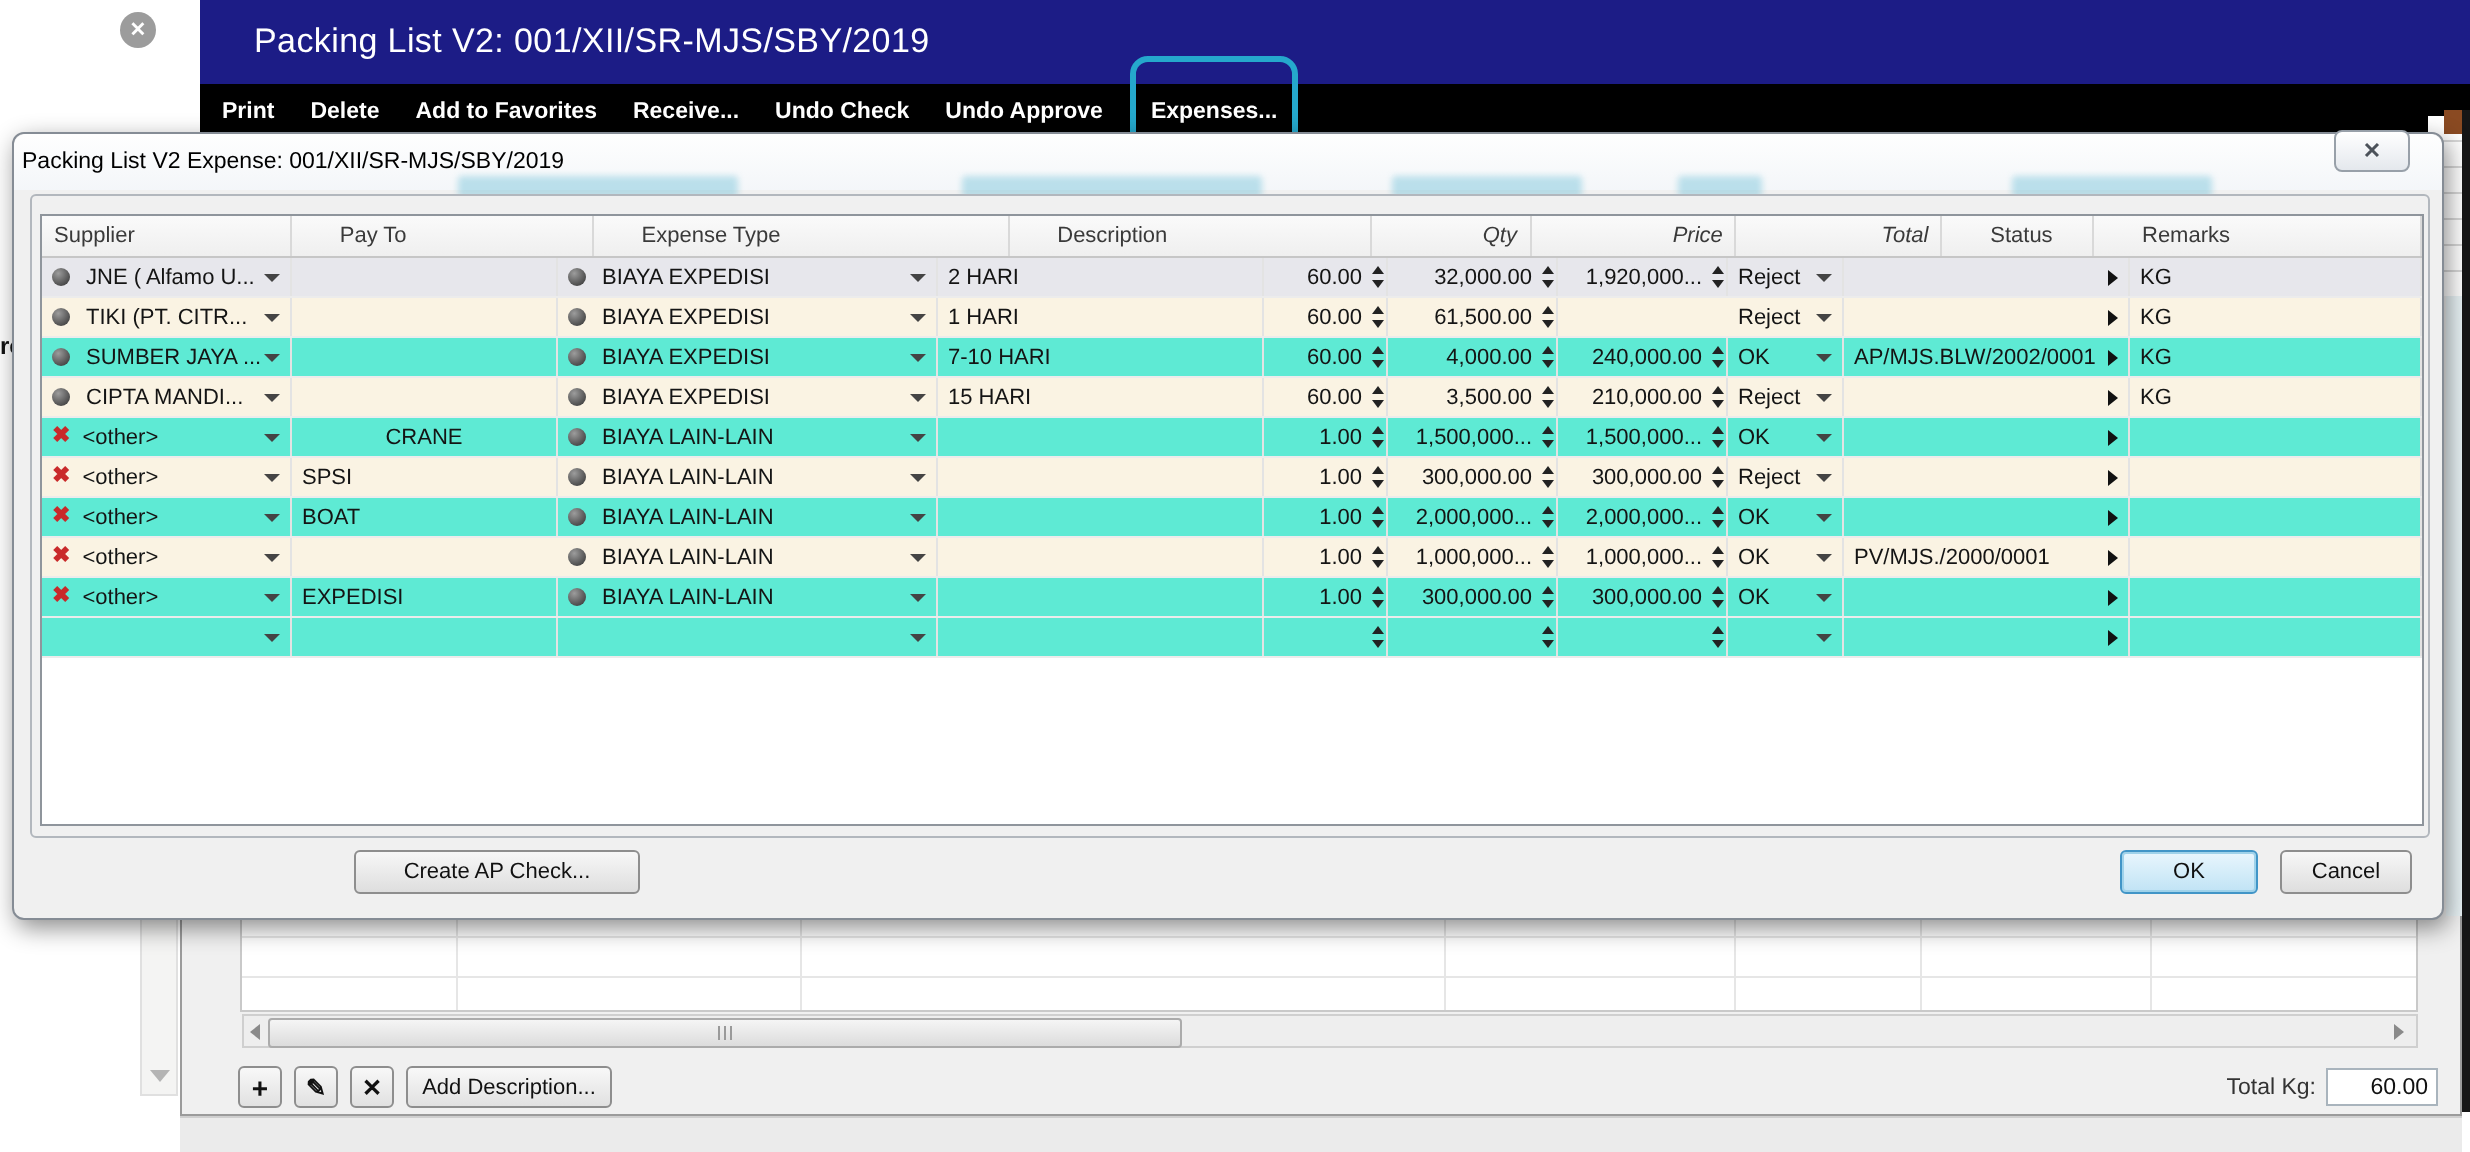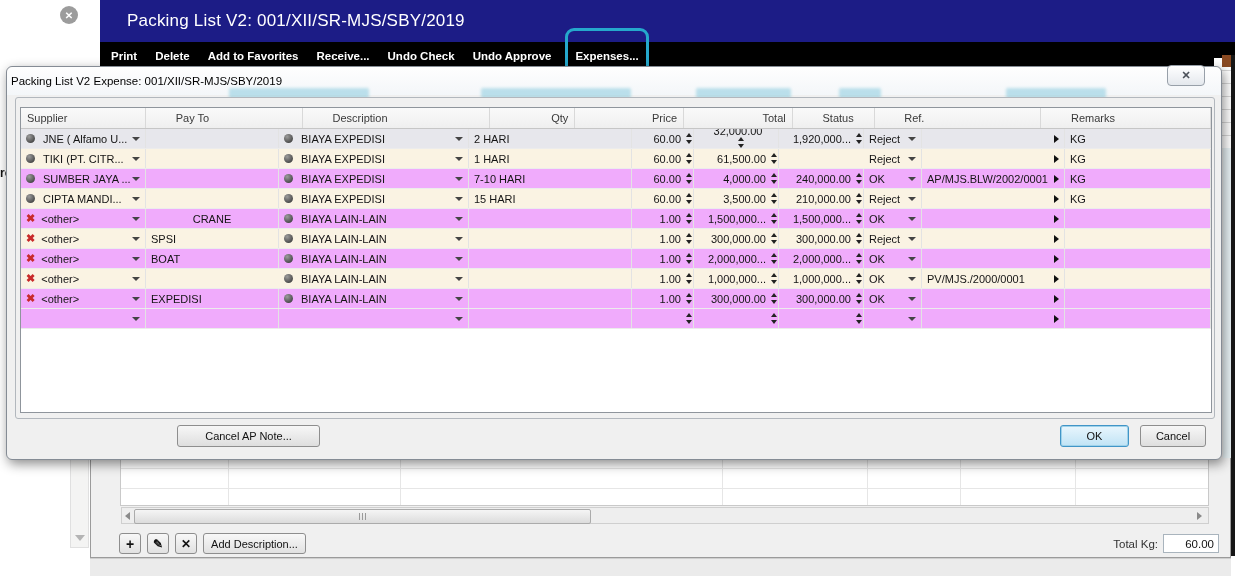--- a/index.html
+++ b/index.html
@@ -73,22 +73,22 @@
   .dialog-close{position:absolute;right:16px;top:-2px;width:38px;height:21px;
           background:linear-gradient(#ffffff,#e4e8ed);border:1px solid #98a0a9;border-radius:4px;
           display:flex;align-items:center;justify-content:center;font-size:11px;font-weight:bold;color:#4c525a;box-sizing:border-box;}
   .groupbox{position:absolute;left:8px;top:30px;width:1200px;height:322px;border:1px solid #b2b7bd;
             border-radius:3px;background:#f0f0f0;box-sizing:border-box;}
   .grid{position:absolute;left:13px;top:40px;width:1192px;height:306px;background:#fff;
         border:1px solid #8f959c;box-sizing:border-box;overflow:hidden;}
   .ghead{display:flex;height:20px;background:linear-gradient(#fafafa,#efefef);border-bottom:1px solid #c6c6c6;justify-content:space-between;}
   .gh{box-sizing:border-box;font-size:11px;color:#3a3a3a;padding:0 6px;display:flex;align-items:center;
       border-right:1px solid #d9d9d9;overflow:hidden;white-space:nowrap;}
-  .gh.r{justify-content:flex-end;}
-  .grow{display:flex;height:19px;border-bottom:1px solid #ececec;background:#f0abfc;}
+  .gh.r{justify-content:flex-end;font-style:italic;}
+  .grow{display:flex;height:19px;border-bottom:1px solid #ececec;background:#5eead4;}
   .grow.alt{background:#faf3e3;}
   .grow.sel{background:#e7e7ec;}
   .gc{box-sizing:border-box;display:flex;align-items:center;padding:0 5px;font-size:11px;color:#141414;
       border-right:1px solid #e3e3e3;overflow:hidden;white-space:nowrap;}
   .gc.r{justify-content:flex-end;padding-right:1px;}
   .sphere{width:9px;height:9px;min-width:9px;border-radius:50%;margin-right:8px;
           background:radial-gradient(circle at 35% 30%,#9c9c9c,#2d2d2d);}
   .redx{color:#c92a2a;font-weight:bold;font-size:11px;margin-right:6px;line-height:1;}
   .dd{margin-left:auto;width:0;height:0;border-left:4px solid transparent;border-right:4px solid transparent;
       border-top:4px solid #444;min-width:0;}
@@ -188,26 +188,26 @@
     <div class="dialog-close">
       <span>✕</span>
       </div>
 
     <div class="groupbox"></div>
 
     <div class="grid">
       <div class="ghead">
           <div class="gh" style="width: 125px;">Supplier</div>
           <div class="gh" style="width: 133px;">Pay To</div>
+          <div class="gh" style="width: 190px;">Expense Type</div>
           <div class="gh" style="width: 163px;">Description</div>
           <div class="gh r" style="width: 62px;">Qty</div>
           <div class="gh r" style="width: 85px;">Price</div>
           <div class="gh r" style="width: 85px;">Total</div>
           <div class="gh" style="width: 58px;">Status</div>
-          <div class="gh" style="width: 143px;">Ref.</div>
           <div class="gh" style="width: 146px;">Remarks</div>
         </div>
       <div>
           <div class="grow sel">
             <div class="gc" style="width: 125px;">
               <div class="sphere"></div>
               <div class="">JNE ( Alfamo U...</div>
               <div class="dd"></div>
             </div>
             <div class="gc" style="width: 133px;">
@@ -221,21 +221,21 @@
             <div class="gc" style="width: 163px;">
               <div class="">2 HARI</div>
             </div>
             <div class="gc r" style="width: 62px;">
               <div class="">60.00</div>
               <div class="spin">
                 <div class="su"></div>
                 <div class="sd"></div>
               </div>
             </div>
-            <div class="gc r" style="width: 85px; flex-direction: column;">
+            <div class="gc r" style="width: 85px;">
               <div class="">32,000.00</div>
               <div class="spin">
                 <div class="su"></div>
                 <div class="sd"></div>
               </div>
             </div>
             <div class="gc r" style="width: 85px;">
               <div class="">1,920,000...</div>
               <div class="spin">
                 <div class="su"></div>
@@ -699,21 +699,21 @@
               <div class="rtri"></div>
             </div>
             <div class="gc" style="width: 146px;">
               <div class=""></div>
             </div>
           </div>
         </div>
     </div>
 
     <div class="btn" style="left:170px;width:143px;">
-      <span>Cancel AP Note...</span>
+      <span>Create AP Check...</span>
       </div>
     <div class="btn btn-ok" style="left:1053px;width:69px;">
       <span>OK</span>
       </div>
     <div class="btn" style="left:1133px;width:66px;">
       <span>Cancel</span>
       </div>
   </div>
 
 </div>

